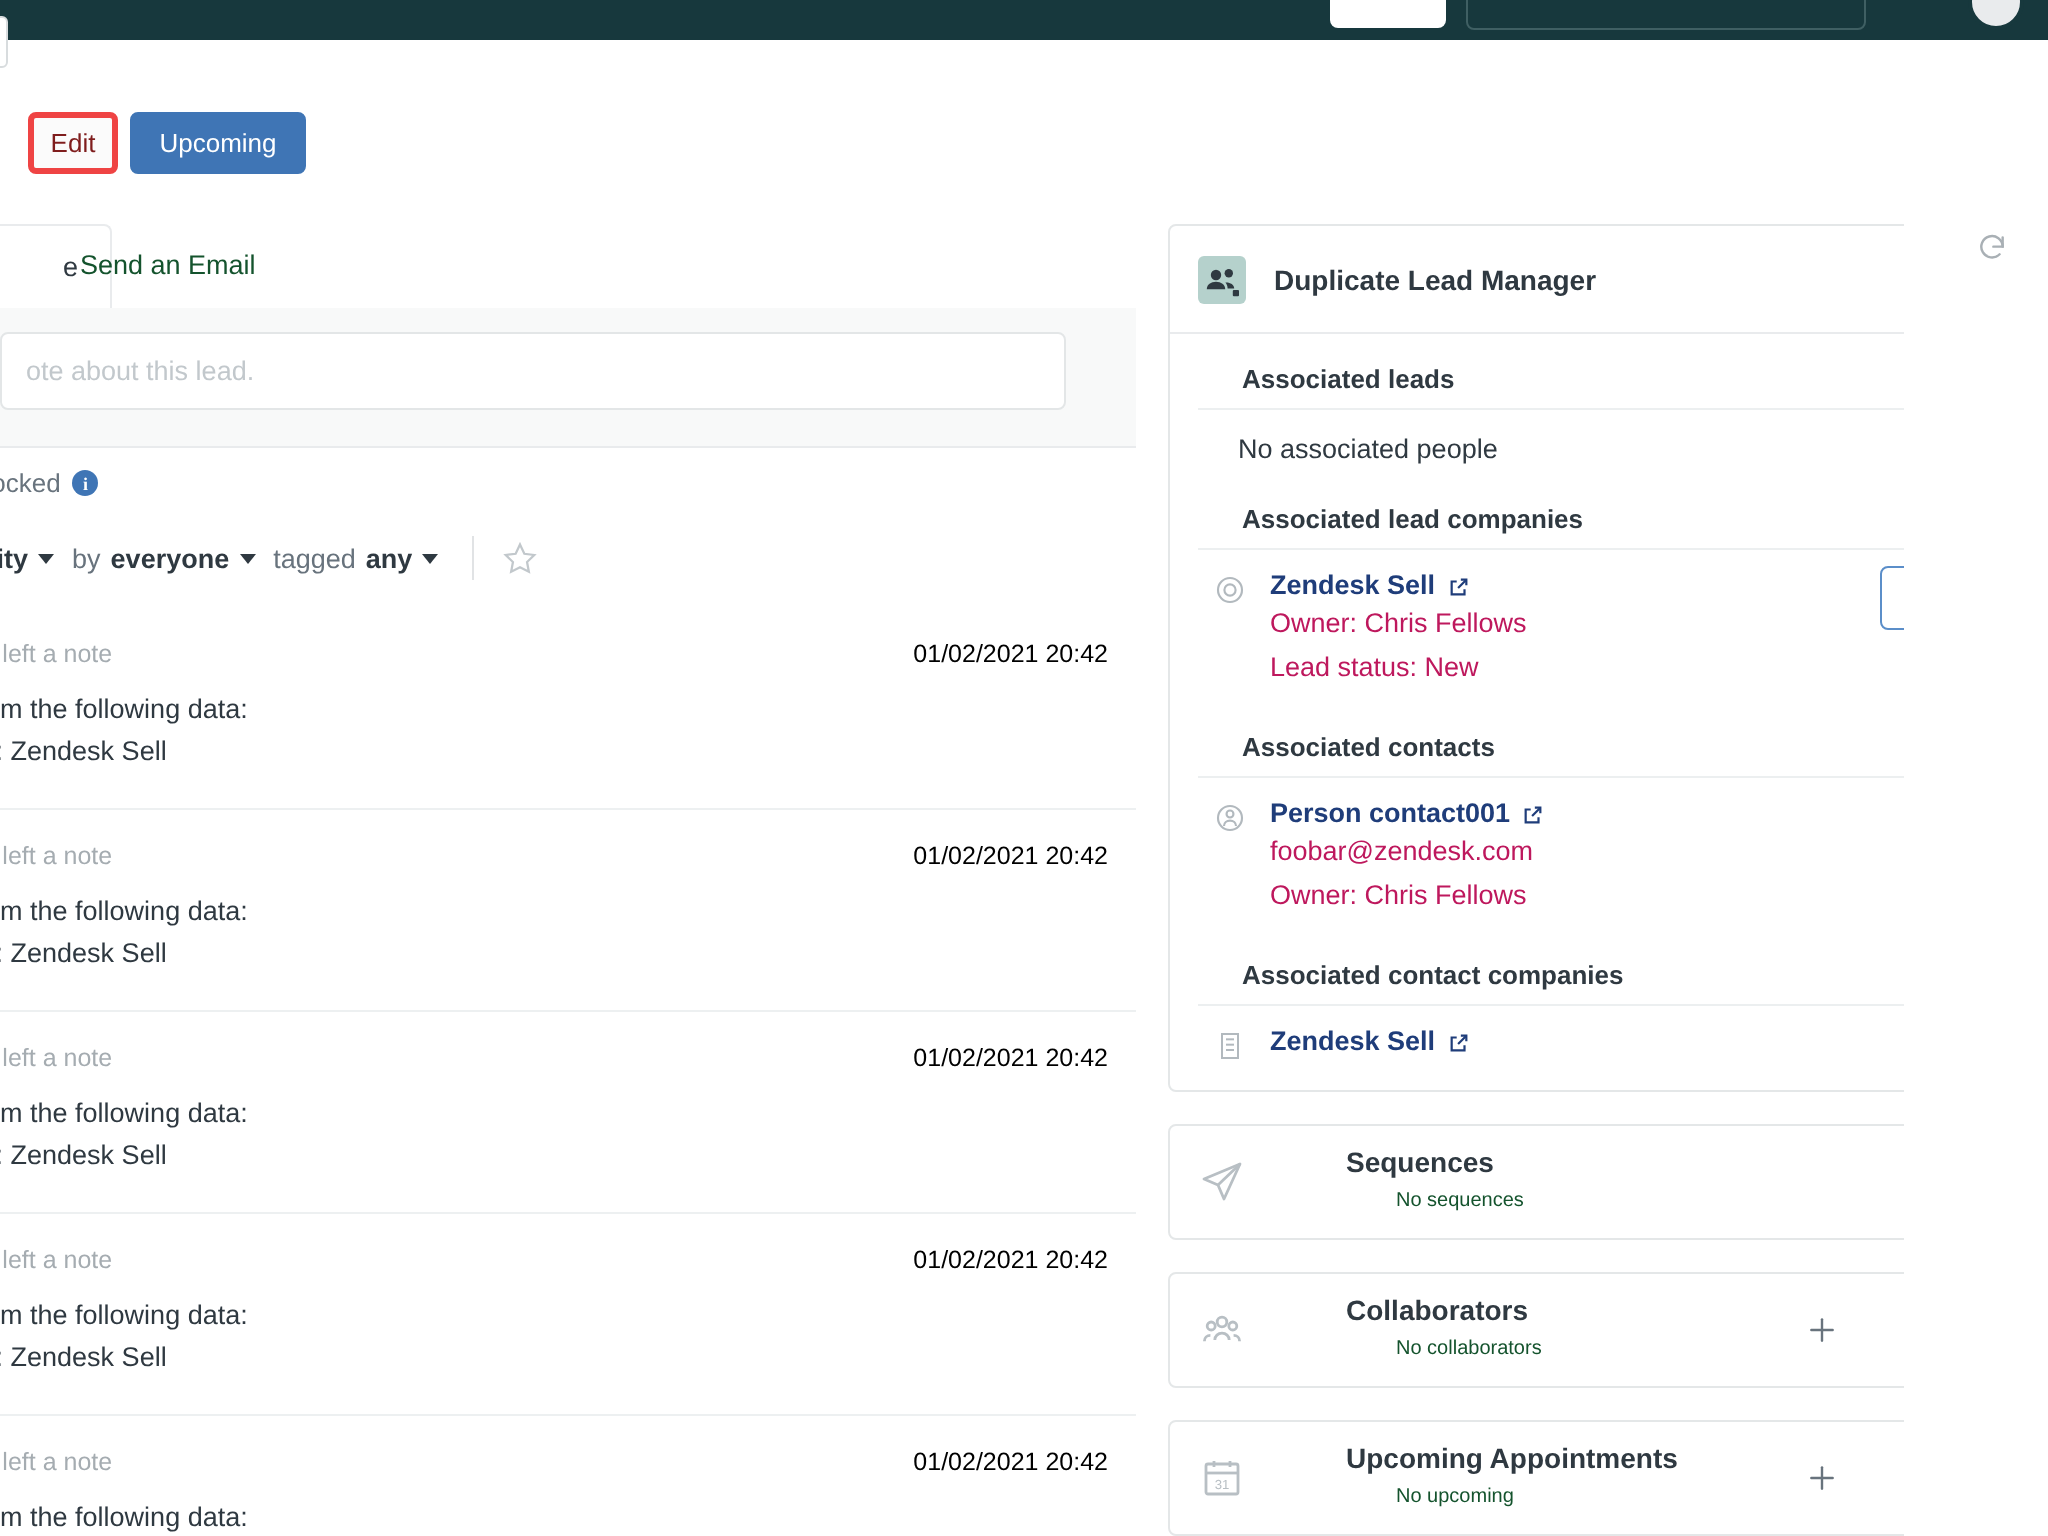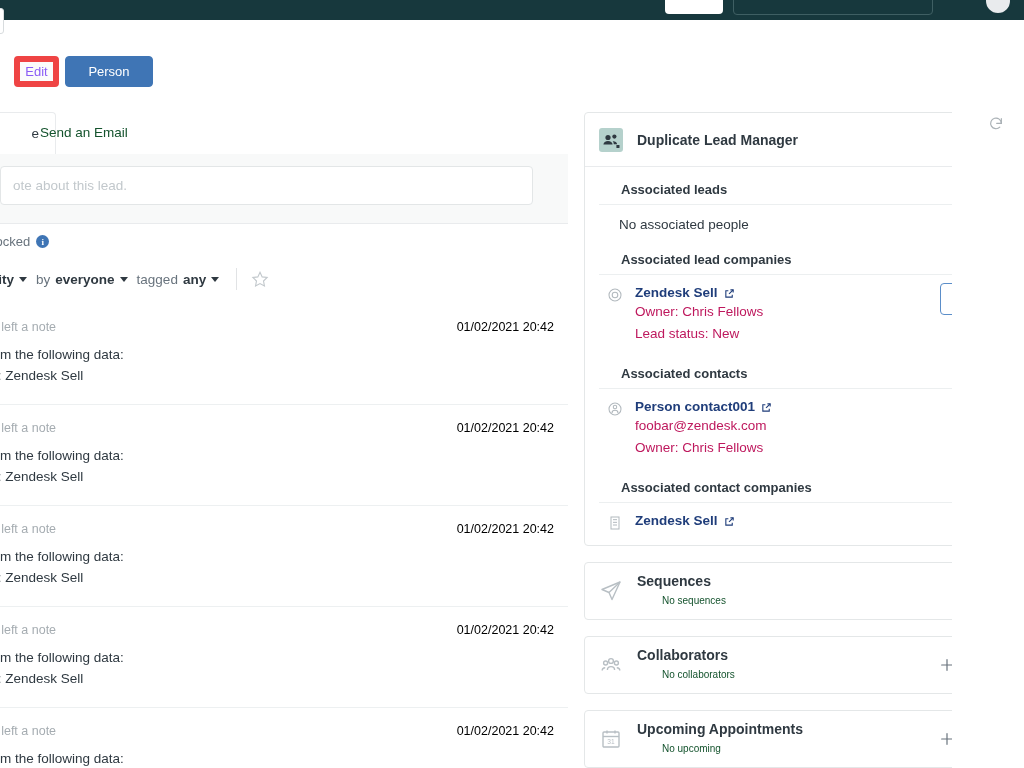--- a/index.html
+++ b/index.html
@@ -34,21 +34,21 @@
     position:absolute;left:-4px;top:8px;width:6px;height:24px;
     border:1px solid #d8dcde;border-radius:3px;background:#fff;
   }
   .btn{
     font-family:"Liberation Sans",sans-serif;font-size:13px;
     border-radius:4px;cursor:pointer;line-height:1;
     display:inline-flex;align-items:center;justify-content:center;
   }
   .btn-edit{
     position:absolute;left:14px;top:56px;width:45px;height:31px;
-    background:#fbfbfb;border:6px solid #ef4444;color:#8b5cf6;
+    background:#fbfbfb;border:3px solid #ef4444;color:#7f1d1d;
   }
   .btn-convert{
     position:absolute;left:65px;top:56px;width:88px;height:31px;
     background:#3f75b5;border:1px solid #3f75b5;color:#ffffff;font-weight:400;
   }
 
   
   .left-col{position:absolute;left:0;top:112px;width:568px;height:656px;overflow:hidden;}
 
   .tabs{
@@ -165,21 +165,21 @@
   .entity-sub{font-size:13.5px;color:#be185d;line-height:20px;margin-top:2px;}
   .merge-btn{
     flex:0 0 auto;width:61px;height:32px;margin-top:-2px;
     background:#ffffff;border:1px solid #5b8ec9;border-radius:4px;
     color:#3f75b5;font-size:13px;font-family:"Liberation Sans",sans-serif;
     cursor:pointer;display:inline-flex;align-items:center;justify-content:center;
   }
   .card-gap{height:16px;}
 
   .mini-card{
-    display:flex;align-items:center;height:56px;padding:0 14px;
+    display:flex;align-items:center;height:56px;padding:0 14px;gap:36px;
   }
   .mini-icon{width:24px;height:24px;flex:0 0 auto;color:#b8bfc4;}
   .mini-text{flex:1 1 auto;margin-left:14px;}
   .mini-title{font-size:14px;font-weight:bold;color:#2f3941;line-height:17px;}
   .mini-sub{font-size:10px;color:#14532d;line-height:17px;margin-top:2px;margin-left:25px;}
   .plus-btn{
     width:16px;height:16px;flex:0 0 auto;margin-right:22px;cursor:pointer;color:#68737d;
   }
 
   .refresh-btn{
@@ -192,21 +192,21 @@
 <div id="app">
 
   <div class="topbar">
     <div class="tb-white-btn"></div>
     <div class="tb-search"></div>
     <div class="tb-avatar"></div>
   </div>
 
   <div class="cut-left-bar"></div>
   <button class="btn btn-edit">Edit</button>
-  <button class="btn btn-convert">Person</button>
+  <button class="btn btn-convert">Upcoming</button>
 
   <div class="left-col">
 
     <div class="tabs">
       <div class="tab tab-active">e</div>
       <div class="tab tab-email">Send an Email</div>
     </div>
 
     <div class="composer">
       <input class="composer-input" type="text" placeholder="ote about this lead." style="">

